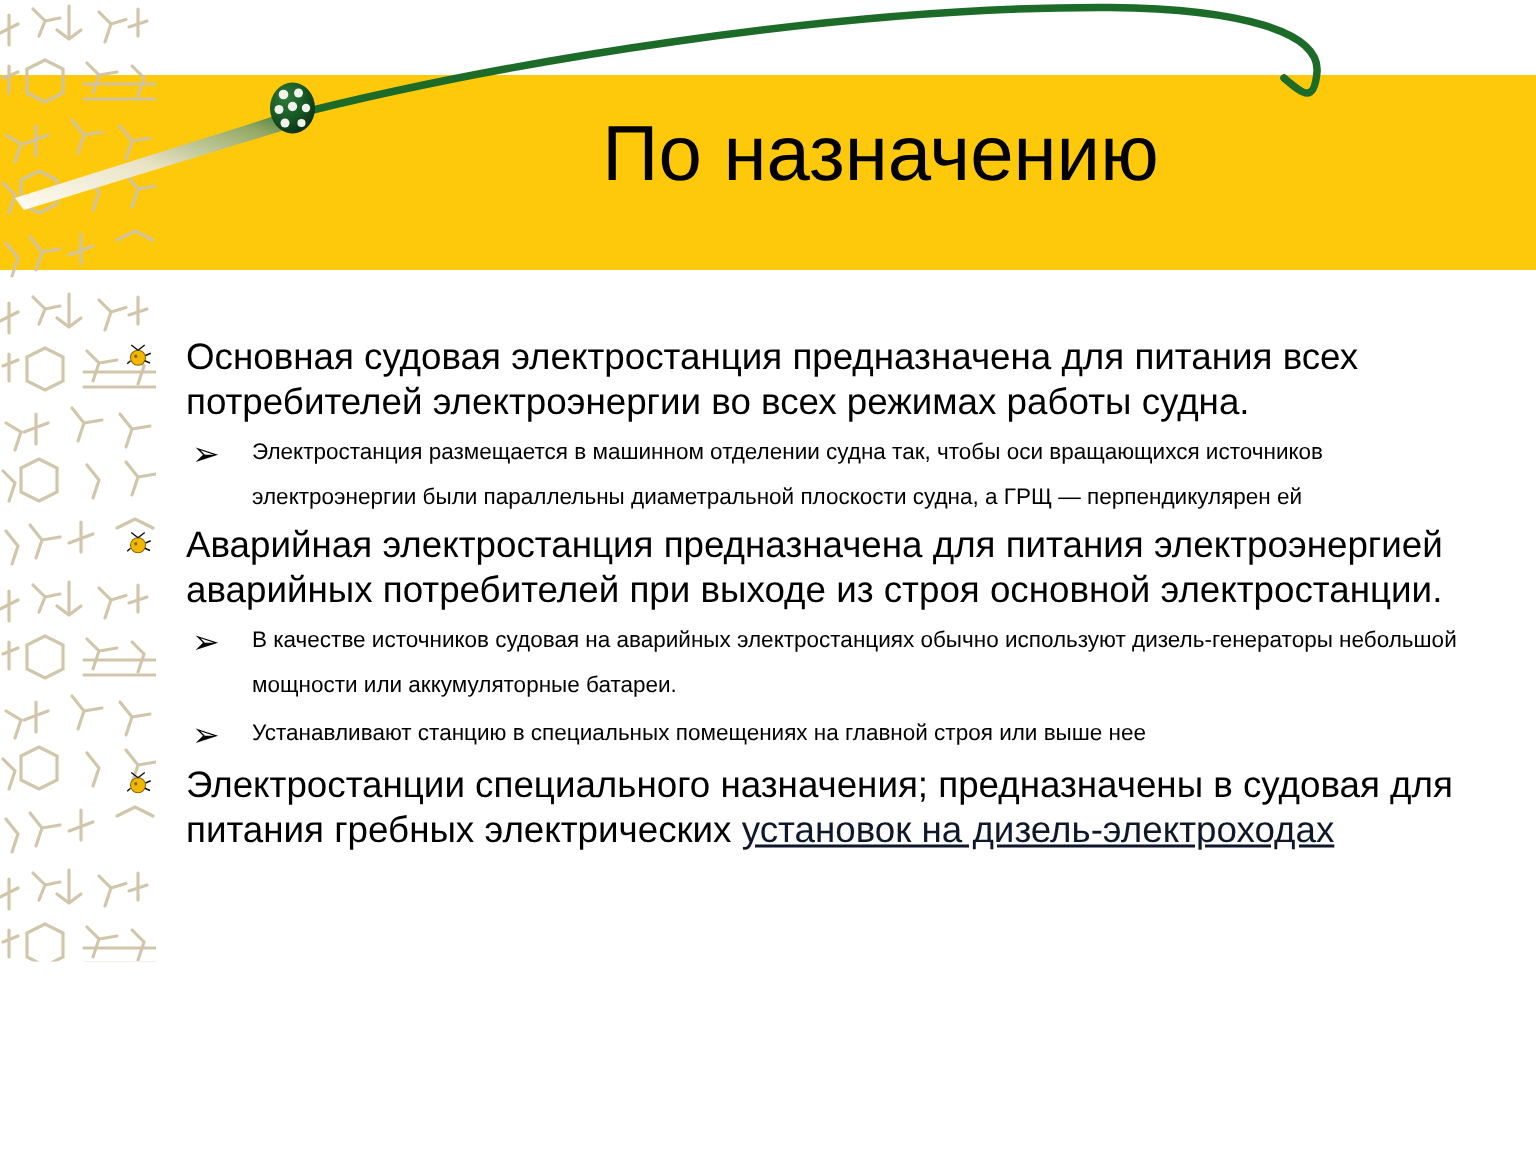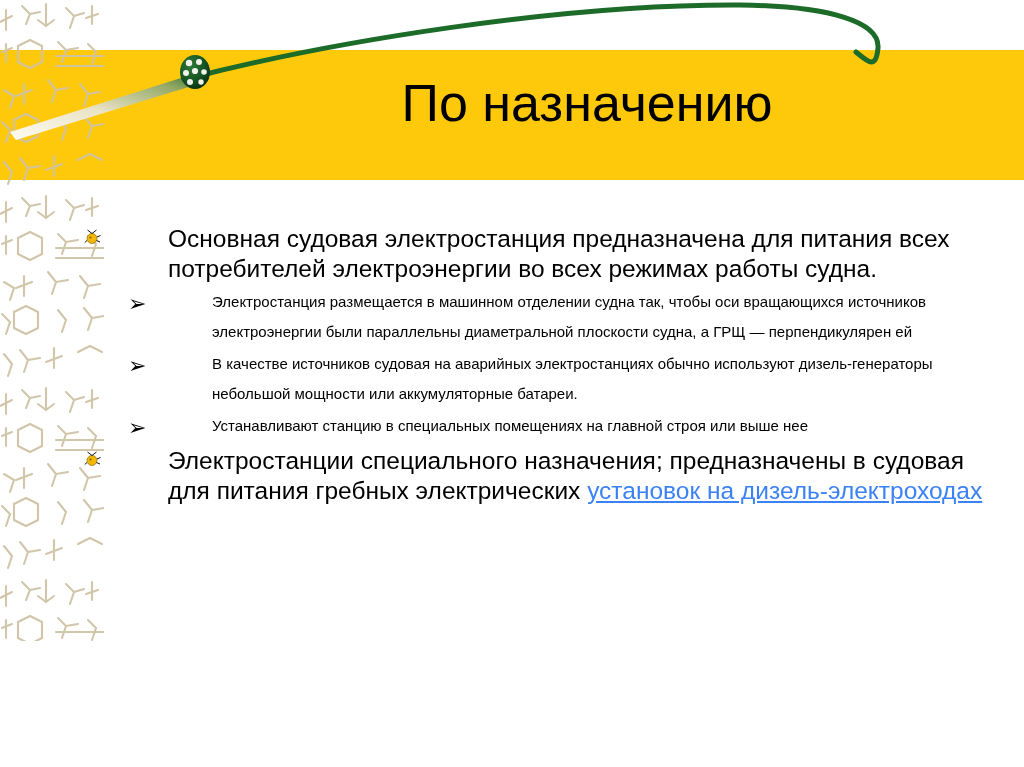--- a/index.html
+++ b/index.html
@@ -109,35 +109,34 @@
     font-size: 22px;
     line-height: 30px;
     color: #000000;
     padding-top: 2px;
     font-family: "DejaVu Sans", sans-serif;
   }
 
   .btext {
     flex: 1 1 auto;
     color: #000000;
-    margin-left: 44px;
   }
 
   .btext.t1 {
     font-size: 24.5px;
     line-height: 30px;
   }
 
   .btext.t2 {
     font-size: 15px;
     line-height: 29.5px;
   }
 
   .link {
-    color: #3b82f6;
+    color: #0f172a;
     text-decoration: underline;
   }
 </style>
 </head>
 <body>
 
 <div id="slide">
 
   <div class="title-band"></div>
 
@@ -289,20 +288,30 @@
         </svg>
       </span>
       <span class="btext t1">Основная судовая электростанция предназначена для питания всех потребителей электроэнергии во всех режимах работы судна.</span>
     </div>
 
     <div class="bullet-row lvl2">
       <span class="marker marker-l2">➢</span>
       <span class="btext t2">Электростанция размещается в машинном отделении судна так, чтобы оси вращающихся источников электроэнергии были параллельны диаметральной плоскости судна, а ГРЩ — перпендикулярен ей</span>
     </div>
 
+    <div class="bullet-row lvl1">
+      <span class="marker marker-l1">
+        <svg width="17" height="17" viewBox="0 0 17 17">
+          <circle cx="8" cy="10.5" r="5" fill="#F2B705" stroke="#8A6A00" stroke-width="0.7"></circle>
+          <path d="M8 5.5 L3.5 2 M8 5.5 L12.5 2 M13 9 L16.5 7.5 M12.5 12.5 L16 14 M3 12.5 L0.8 14.5" stroke="#111111" stroke-width="1" fill="none"></path>
+          <circle cx="6.5" cy="9.5" r="1.1" fill="#8A6A00"></circle>
+        </svg>
+      </span>
+      <span class="btext t1">Аварийная электростанция предназначена для питания электроэнергией аварийных потребителей при выходе из строя основной электростанции.</span>
+    </div>
 
     <div class="bullet-row lvl2">
       <span class="marker marker-l2">➢</span>
       <span class="btext t2">В качестве источников судовая на аварийных электростанциях обычно используют дизель-генераторы небольшой мощности или аккумуляторные батареи.</span>
     </div>
 
     <div class="bullet-row lvl2">
       <span class="marker marker-l2">➢</span>
       <span class="btext t2">Устанавливают станцию в специальных помещениях на главной строя или выше нее</span>
     </div>

